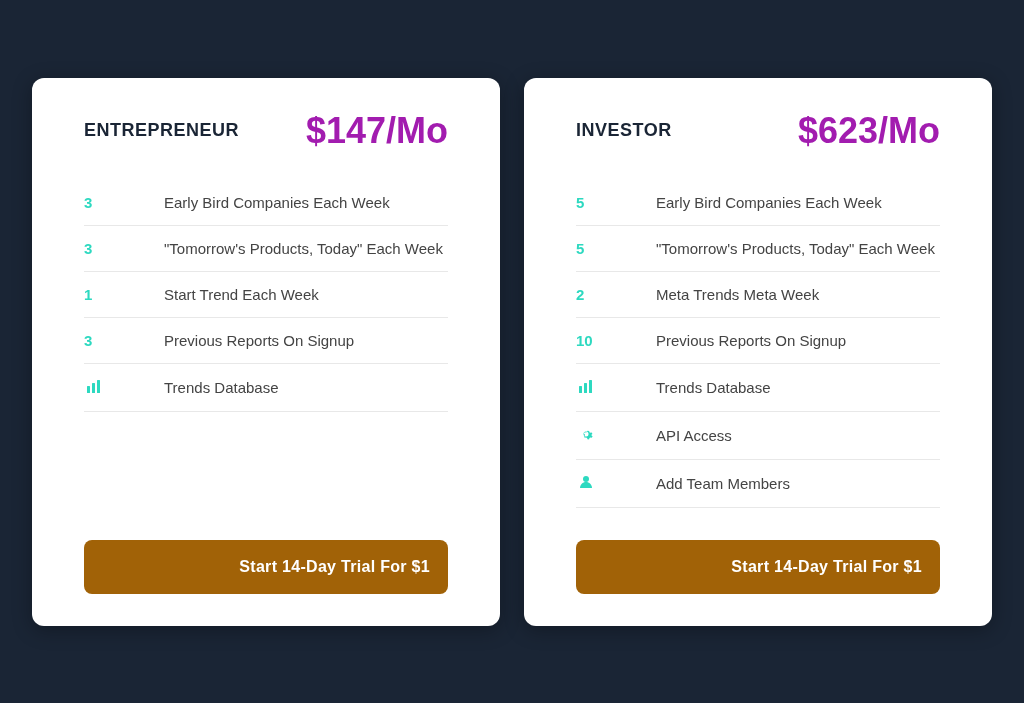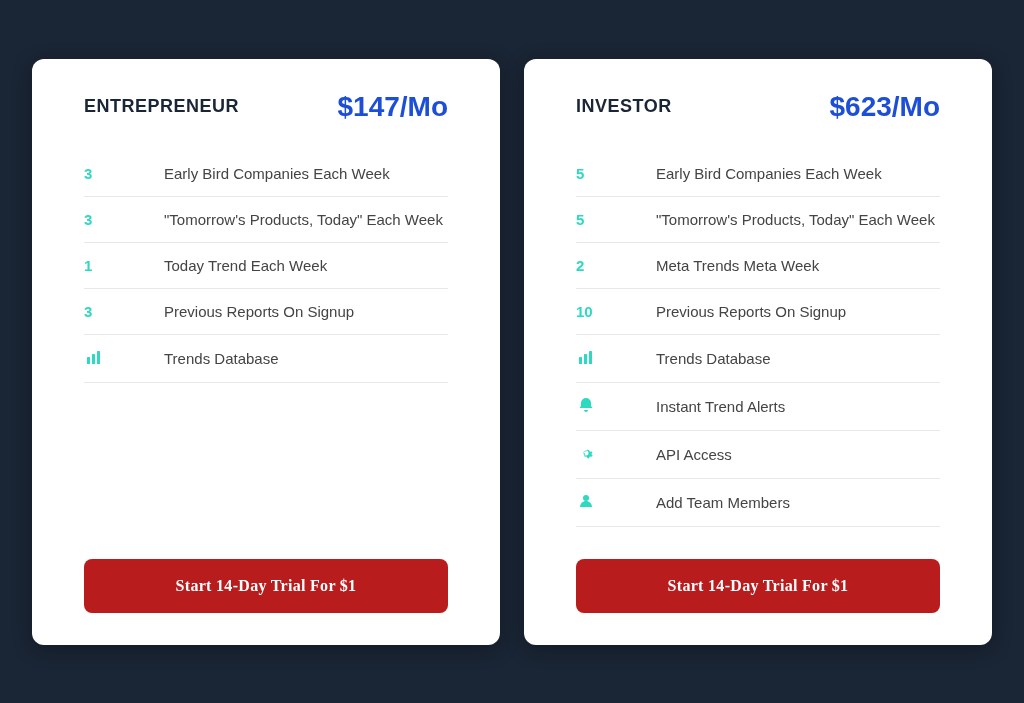--- a/index.html
+++ b/index.html
@@ -34,23 +34,23 @@
       margin-bottom: 28px;
     }
     .plan-name {
       font-size: 18px;
       font-weight: 800;
       color: #1a2535;
       letter-spacing: 0.5px;
       text-transform: uppercase;
     }
     .plan-price {
-      font-size: 28px;
+      font-size: 36px;
       font-weight: 700;
-      color: #1d4ed8;
+      color: #a21caf;
       margin-left: 26px;
     }
     .features-list {
       flex: 1;
       list-style: none;
     }
     .feature-item {
       display: flex;
       align-items: center;
       padding: 14px 0;
@@ -74,32 +74,31 @@
       text-align: center;
     }
     .feature-text {
       font-size: 15px;
       color: #444;
       font-weight: 400;
       margin-left: 48px;
     }
     .cta-button {
       margin-top: 32px;
-      background: #b91c1c;
+      background: #a16207;
       color: white;
       border: none;
       border-radius: 8px;
       padding: 18px;
       font-size: 16px;
       font-weight: 700;
       cursor: pointer;
       width: 100%;
-      text-align: center;
+      text-align: right;
       letter-spacing: 0.3px;
-      font-family: Liberation Serif, serif;
     }
   </style>
 </head>
 <body>
 
 <div class="pricing-container">
 <div class="pricing-card">
       <div class="card-header">
         <span class="plan-name">ENTREPRENEUR</span>
         <span class="plan-price">$147/Mo</span>
@@ -108,21 +107,21 @@
         <li class="feature-item">
           <span class="feature-number">3</span>
           <span class="feature-text">Early Bird Companies Each Week</span>
         </li>
         <li class="feature-item">
           <span class="feature-number">3</span>
           <span class="feature-text">"Tomorrow's Products, Today" Each Week</span>
         </li>
         <li class="feature-item">
           <span class="feature-number">1</span>
-          <span class="feature-text">Today Trend Each Week</span>
+          <span class="feature-text">Start Trend Each Week</span>
         </li>
         <li class="feature-item">
           <span class="feature-number">3</span>
           <span class="feature-text">Previous Reports On Signup</span>
         </li>
         <li class="feature-item">
           <span class="feature-icon"><svg viewBox="0 0 16 16" fill="#2dd9c0" xmlns="http://www.w3.org/2000/svg" width="16" height="16">
     <rect x="1" y="8" width="3" height="7" rx="0.5"></rect>
     <rect x="6" y="5" width="3" height="10" rx="0.5"></rect>
     <rect x="11" y="2" width="3" height="13" rx="0.5"></rect>
@@ -157,26 +156,20 @@
         <li class="feature-item">
           <span class="feature-icon"><svg viewBox="0 0 16 16" fill="#2dd9c0" xmlns="http://www.w3.org/2000/svg" width="16" height="16">
     <rect x="1" y="8" width="3" height="7" rx="0.5"></rect>
     <rect x="6" y="5" width="3" height="10" rx="0.5"></rect>
     <rect x="11" y="2" width="3" height="13" rx="0.5"></rect>
   </svg></span>
           <span class="feature-text">Trends Database</span>
         </li>
         <li class="feature-item">
           <span class="feature-icon"><svg viewBox="0 0 16 16" fill="#2dd9c0" xmlns="http://www.w3.org/2000/svg" width="16" height="16">
-    <path d="M8 1a5 5 0 0 0-5 5v3l-1.5 2h13L13 9V6a5 5 0 0 0-5-5zm0 14a2 2 0 0 0 2-2H6a2 2 0 0 0 2 2z"></path>
-  </svg></span>
-          <span class="feature-text">Instant Trend Alerts</span>
-        </li>
-        <li class="feature-item">
-          <span class="feature-icon"><svg viewBox="0 0 16 16" fill="#2dd9c0" xmlns="http://www.w3.org/2000/svg" width="16" height="16">
     <path d="M8 10.5a2.5 2.5 0 1 1 0-5 2.5 2.5 0 0 1 0 5zm5.3-1.8l1.1-.6a6 6 0 0 0-.7-1.6l-1.2.3a4.5 4.5 0 0 0-1.1-.6l-.2-1.2a6 6 0 0 0-1.8-.3l-.3 1.2a4.5 4.5 0 0 0-1.1.6l-1.2-.3a6 6 0 0 0-.9 1.6l1.1.6c0 .2-.1.4-.1.6s0 .4.1.6l-1.1.6c.2.6.5 1.1.9 1.6l1.2-.3c.3.2.7.4 1.1.6l.3 1.2c.6.1 1.2.1 1.8 0l.2-1.2c.4-.2.8-.4 1.1-.6l1.2.3c.4-.5.7-1 .9-1.6l-1.1-.6c0-.2.1-.4.1-.6s0-.4-.1-.6z"></path>
   </svg></span>
           <span class="feature-text">API Access</span>
         </li>
         <li class="feature-item">
           <span class="feature-icon"><svg viewBox="0 0 16 16" fill="#2dd9c0" xmlns="http://www.w3.org/2000/svg" width="16" height="16">
     <circle cx="8" cy="5" r="3"></circle>
     <path d="M2 14c0-3.3 2.7-6 6-6s6 2.7 6 6H2z"></path>
   </svg></span>
           <span class="feature-text">Add Team Members</span>

